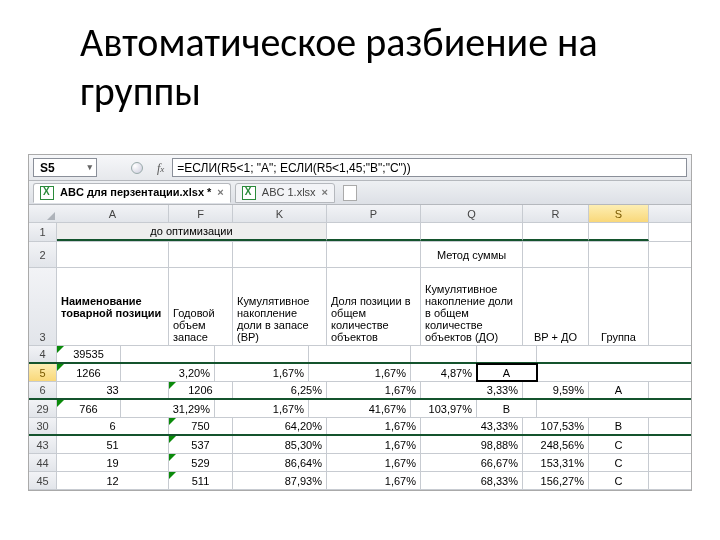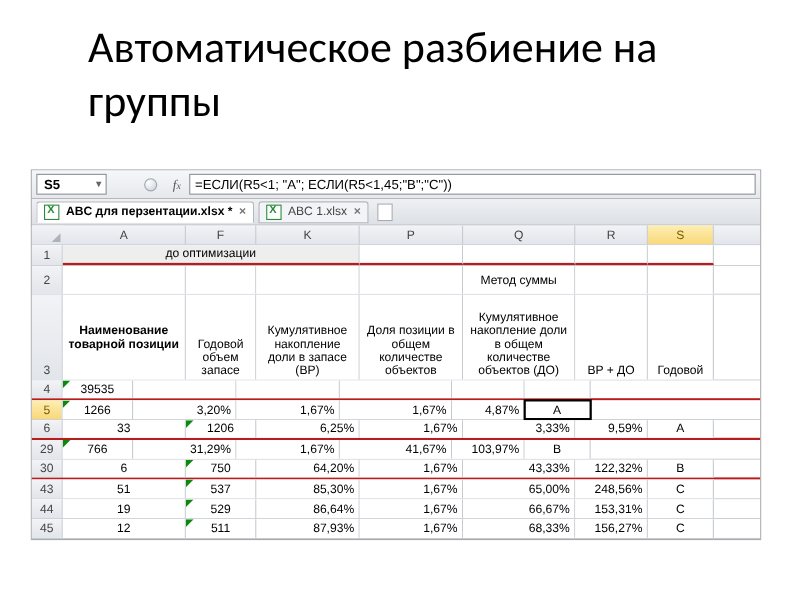--- a/index.html
+++ b/index.html
@@ -120,26 +120,26 @@
     content:""; position:absolute; right:2px; bottom:2px;
     width:0;height:0;border-left:8px solid transparent;border-bottom:8px solid #aeb3ba;
   }
   .col-A{width:112px} .col-F{width:64px} .col-K{width:94px}
   .col-P{width:94px} .col-Q{width:102px} .col-R{width:66px} .col-S{width:60px}
   .row { min-height: 18px; background:#fff; }
   .cell { padding: 2px 4px; background:#fff; font-size: 11px; line-height: 1.1; }
   .center{justify-content:center;text-align:center}
   .right{justify-content:flex-end;text-align:right}
   .bold{font-weight:700}
-  .wrap{white-space:normal;text-align:center}
+  .wrap{white-space:normal;text-align:left}
   
   .sel-border { outline: 2px solid #000; outline-offset: -1px; }
   .colhdr.sel, .rownum.sel { background: linear-gradient(#fdeeb3,#f9d87a); color:#7a5a00; }
   
-  .thick-b { border-bottom: 2px solid #b91c1c; }
+  .thick-b { border-bottom: 2px solid #14532d; }
   
   .gflag { position: relative; text-align: right; }
   .gflag::before {
     content:""; position:absolute; left:0; top:0;
     width:0;height:0;border-top:7px solid #0a8a0a;border-right:7px solid transparent;
   }
   
   .merge1 { width: calc(112px + 64px + 94px); }
 </style>
 </head>
@@ -205,21 +205,21 @@
     </div>
 
     <div class="row" style="height:78px">
       <div class="rownum" style="align-items:flex-end;padding-bottom:2px">3</div>
       <div class="cell col-A wrap bold">Наименование товарной позиции</div>
       <div class="cell col-F wrap" style="align-items:flex-end">Годовой объем запасе</div>
       <div class="cell col-K wrap" style="align-items:flex-end">Кумулятивное накопление доли в запасе (BP)</div>
       <div class="cell col-P wrap" style="align-items:flex-end">Доля позиции в общем количестве объектов</div>
       <div class="cell col-Q wrap" style="align-items:flex-end">Кумулятивное накопление доли в общем количестве объектов (ДО)</div>
       <div class="cell col-R wrap" style="align-items:flex-end">BP + ДО</div>
-      <div class="cell col-S wrap" style="align-items:flex-end">Годовой</div>
+      <div class="cell col-S wrap" style="align-items:flex-end">Группа</div>
     </div>
 
     <div class="row thick-b">
       <div class="rownum">4</div>
       <div class="cell col-F center gflag">39535</div>
       <div class="cell col-K"></div>
       <div class="cell col-P"></div>
       <div class="cell col-Q"></div>
       <div class="cell col-R"></div>
       <div class="cell col-S"></div>
@@ -254,30 +254,30 @@
           <div class="cell col-R right">103,97%</div>
           <div class="cell col-S center">B</div>
         </div>
         <div class="row thick-b">
           <div class="rownum">30</div>
           <div class="cell col-A center">6</div>
           <div class="cell col-F center gflag">750</div>
           <div class="cell col-K right">64,20%</div>
           <div class="cell col-P right">1,67%</div>
           <div class="cell col-Q right">43,33%</div>
-          <div class="cell col-R right">122,32%</div>
+          <div class="cell col-R right">107,53%</div>
           <div class="cell col-S center">B</div>
         </div>
         <div class="row">
           <div class="rownum">43</div>
           <div class="cell col-A center">51</div>
           <div class="cell col-F center gflag">537</div>
           <div class="cell col-K right">85,30%</div>
           <div class="cell col-P right">1,67%</div>
-          <div class="cell col-Q right">65,00%</div>
+          <div class="cell col-Q right">98,88%</div>
           <div class="cell col-R right">248,56%</div>
           <div class="cell col-S center">C</div>
         </div>
         <div class="row">
           <div class="rownum">44</div>
           <div class="cell col-A center">19</div>
           <div class="cell col-F center gflag">529</div>
           <div class="cell col-K right">86,64%</div>
           <div class="cell col-P right">1,67%</div>
           <div class="cell col-Q right">66,67%</div>

